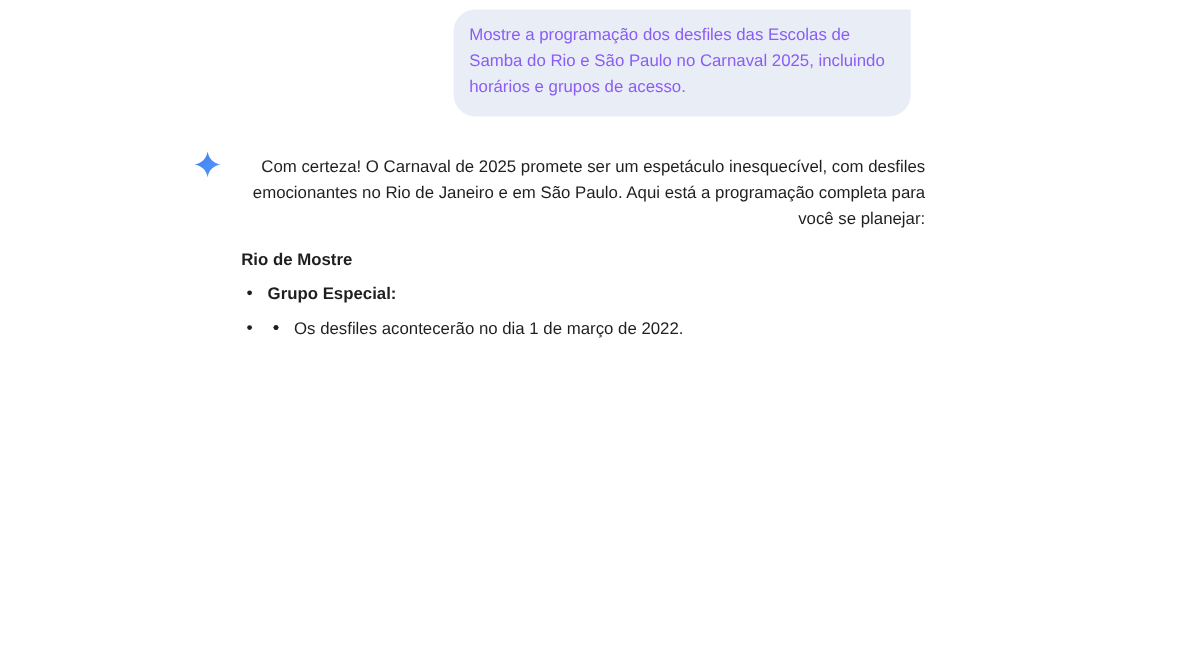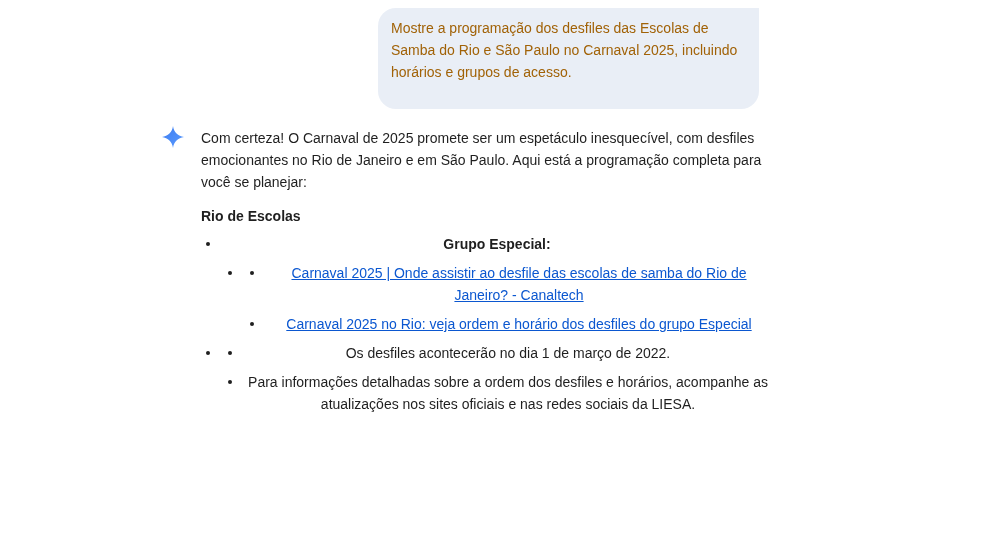--- a/index.html
+++ b/index.html
@@ -15,61 +15,60 @@
   .page {
     position: relative;
     width: 984px;
     height: 547px;
   }
   .user-bubble {
     position: absolute;
     left: 378px;
     top: 8px;
     width: 381px;
-    height: 101px;
+    height: 89px;
     box-sizing: border-box;
     background: #e9eef6;
     border-radius: 18px 0 18px 18px;
     padding: 9px 12px 0 13px;
     font-size: 14px;
     line-height: 22px;
-    color: #a16207;
+    color: #8b5cf6;
   }
   .spark {
     position: absolute;
     left: 162px;
     top: 126px;
     width: 22px;
     height: 22px;
   }
   .response {
     position: absolute;
     left: 201px;
     top: 127px;
     width: 570px;
     font-size: 14px;
     line-height: 22px;
     color: #1f1f1f;
   }
   .response p {
     margin: 0;
   }
-  .intro { margin-bottom: 12px !important; }
+  .intro { margin-bottom: 12px !important; text-align: right; }
   .heading {
     font-weight: bold;
     margin-bottom: 6px !important;
   }
   ul {
     margin: 0;
     padding: 0;
     list-style: none;
   }
   li {
     position: relative;
-    text-align: center;
   }
   li::before {
     content: "";
     position: absolute;
     width: 4px;
     height: 4px;
     border-radius: 50%;
     background: #1f1f1f;
     top: 9px;
   }
@@ -101,43 +100,32 @@
       <linearGradient id="sg" x1="0" y1="0" x2="1" y2="1">
         <stop offset="0" stop-color="#3c7cf0"></stop>
         <stop offset="1" stop-color="#5b9bff"></stop>
       </linearGradient>
     </defs>
     <path d="M12 0 C12.8 6.5 17.5 11.2 24 12 C17.5 12.8 12.8 17.5 12 24 C11.2 17.5 6.5 12.8 0 12 C6.5 11.2 11.2 6.5 12 0 Z" fill="url(#sg)"></path>
   </svg>
 
   <div class="response">
     <p class="intro">Com certeza! O Carnaval de 2025 promete ser um espetáculo inesquecível, com desfiles emocionantes no Rio de Janeiro e em São Paulo. Aqui está a programação completa para você se planejar:</p>
-    <p class="heading">Rio de Escolas</p>
+    <p class="heading">Rio de Mostre</p>
 
     <ul class="l1">
       <li>
         <span class="label">Grupo Especial:</span>
         <ul class="l2">
           <li>
-            <ul class="l3">
-              <li>
-                <a class="link">Carnaval 2025 | Onde assistir ao desfile das escolas de samba do Rio de Janeiro? - Canaltech</a>
-              </li>
-              <li>
-                <a class="link">Carnaval 2025 no Rio: veja ordem e horário dos desfiles do grupo Especial</a>
-              </li>
-            </ul>
           </li>
         </ul>
       </li>
       <li>
         <ul class="l2">
           <li>
             <span>Os desfiles acontecerão no dia 1 de março de 2022.</span>
           </li>
-          <li>
-            <span>Para informações detalhadas sobre a ordem dos desfiles e horários, acompanhe as atualizações nos sites oficiais e nas redes sociais da LIESA.</span>
-          </li>
         </ul>
       </li>
     </ul>
   </div>
 </div>
 
 </body></html>

